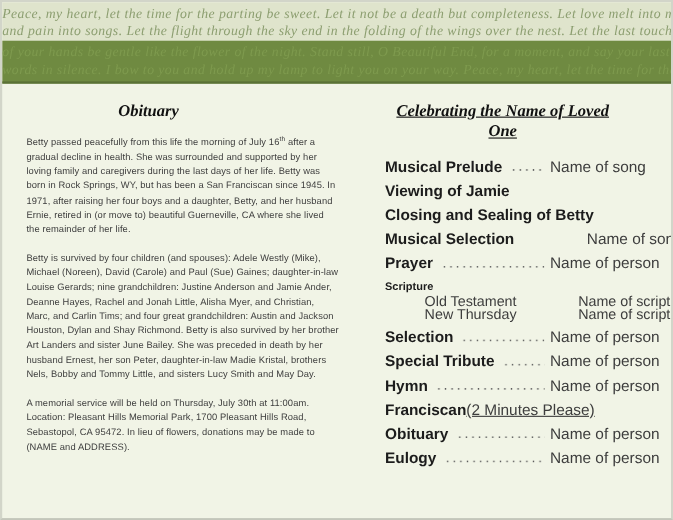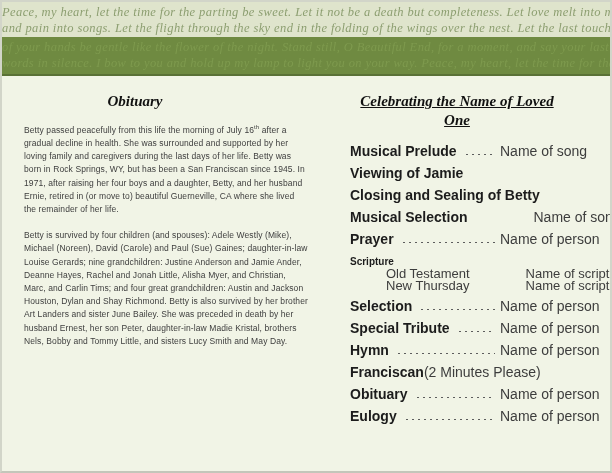--- a/index.html
+++ b/index.html
@@ -71,21 +71,21 @@
   .prow {
     display: flex;
     align-items: baseline;
     font-size: 14px;
     line-height: 13px;
     margin-bottom: 9px;
     color: #3d3d3d;
   }
   .prow.gap-before { margin-top: 5px; gap: 27px; }
   .plabel { font-weight: bold; color: #1c1c1c; white-space: nowrap; }
-  .psuffix { white-space: nowrap; }
+  .psuffix { white-space: nowrap; text-decoration: underline; }
   .leader {
     flex: 1;
     align-self: flex-end;
     height: 3px;
     margin: 0 5px 2px 7px;
     background-image: radial-gradient(circle, #5d5d5d 0.7px, rgba(0,0,0,0) 1px);
     background-size: 6px 3px;
     background-repeat: repeat-x;
   }
   .pvalue { width: 80px; white-space: nowrap; }
@@ -114,20 +114,21 @@
   </div>
   <div class="band band-dark">
     <div class="script-line">of your hands be gentle like the flower of the night.   Stand still, O Beautiful End, for a moment, and say your last</div>
     <div class="script-line">words in silence.   I bow to you and hold up my lamp to light you on your way.  Peace, my heart, let the time for the parting</div>
   </div>
 
   <div class="col left-col">
     <h1 class="section-title">Obituary</h1>
     <p><span>Betty passed peacefully from this life the morning of July 16</span><sup>th</sup><span> after a gradual decline in health.  She was surrounded and supported by her loving family and caregivers during the last days of her life.  Betty was born in Rock Springs, WY, but has been a San Franciscan since 1945. In 1971, after raising her four boys and a daughter, Betty, and her husband Ernie, retired in (or move to) beautiful Guerneville, CA where she lived the remainder of her life.</span></p>
     <p>Betty is survived by four children (and spouses): Adele Westly (Mike), Michael (Noreen), David (Carole) and Paul (Sue) Gaines;  daughter-in-law Louise Gerards;  nine grandchildren: Justine Anderson and Jamie Ander, Deanne Hayes, Rachel and Jonah Little, Alisha Myer, and Christian, Marc, and Carlin Tims;  and four great grandchildren:  Austin and Jackson Houston, Dylan and Shay Richmond.  Betty is also survived by her brother Art Landers and sister June Bailey.  She was preceded in death by her husband Ernest, her son Peter, daughter-in-law Madie Kristal, brothers Nels, Bobby and Tommy Little, and sisters Lucy Smith and May Day.</p>
+    <p>A memorial service will be held on Thursday, July 30th at 11:00am. Location:  Pleasant Hills Memorial Park, 1700 Pleasant Hills Road, Sebastopol, CA 95472.  In lieu of flowers, donations may be made to (NAME and ADDRESS).</p>
   </div>
 
   <div class="col right-col">
     <h2 class="section-title">Celebrating the Name of Loved One</h2>
 
     <div class="prow">
       <span class="plabel">Musical Prelude</span>
       <span class="leader"></span>
       <span class="pvalue">Name of song</span>
     </div>

